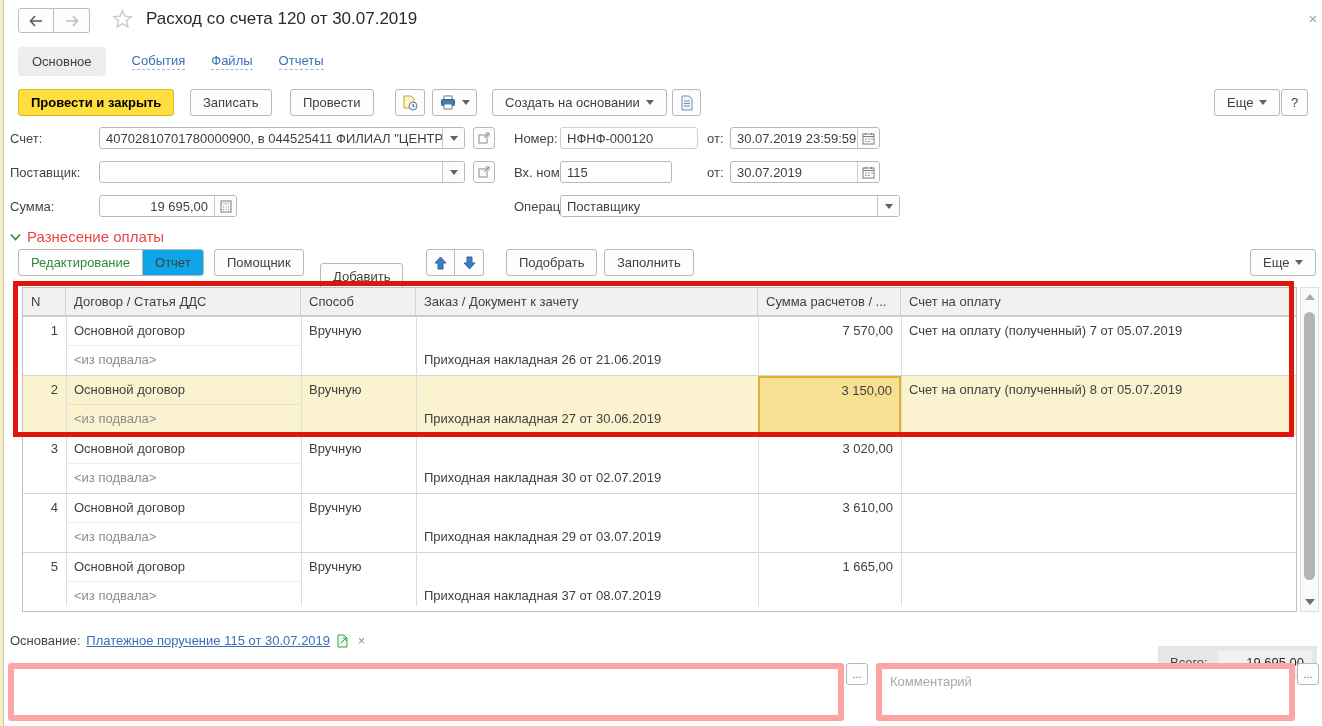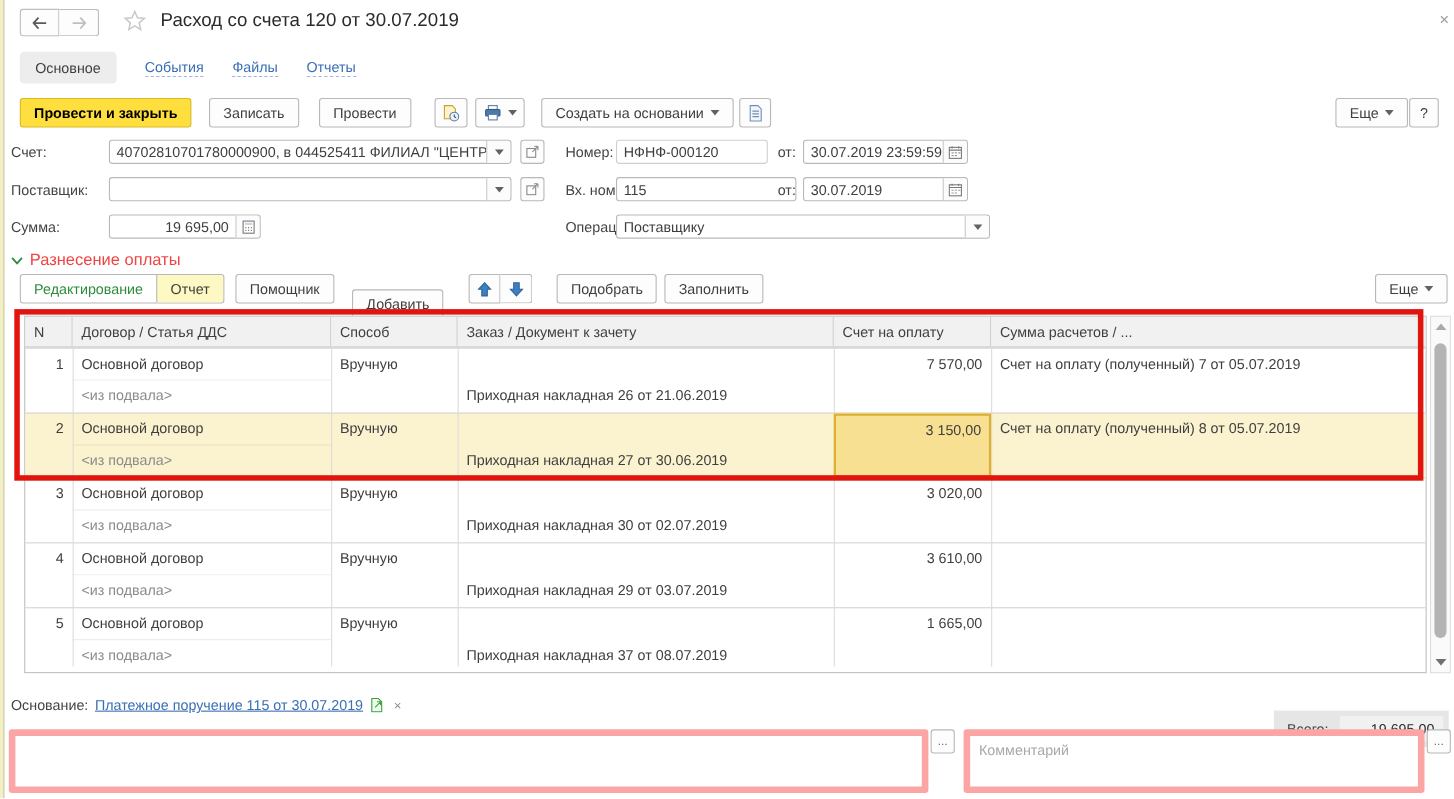--- a/index.html
+++ b/index.html
@@ -40,21 +40,21 @@
   .fseg { width:22px; height:100%; border-left:1px solid #C9C9C9; display:flex; align-items:center; justify-content:center; background:#FCFCFC; cursor:pointer; flex:none; }
   .sqbtn { position:absolute; width:22px; height:22px; background:#FDFDFD; border:1px solid #B8B8B8; border-radius:3px; display:flex; align-items:center; justify-content:center; cursor:pointer; }
 
   
   .section-title { position:absolute; left:10px; top:228px; display:flex; align-items:center; gap:6px; color:#ef4444; font-size:15px; cursor:pointer; }
 
   
   .segwrap { position:absolute; left:18px; top:249px; height:27px; display:flex; border:1px solid #B8B8B8; border-radius:3px; overflow:hidden; background:#fff; }
   .seg { display:flex; align-items:center; padding:0 12px; cursor:pointer; }
   .seg.green { color:#2E8B3A; }
-  .seg + .seg { border-left:1px solid #B8B8B8; background:#fef9c3; }
+  .seg + .seg { border-left:1px solid #B8B8B8; background:#0ea5e9; }
 
   .arrpair { position:absolute; top:249px; display:flex; }
   .arrbtn { width:29px; height:27px; background:#FDFDFD; border:1px solid #B8B8B8; display:flex; align-items:center; justify-content:center; cursor:pointer; }
   .arrbtn:first-child { border-radius:3px 0 0 3px; }
   .arrbtn:last-child { border-radius:0 3px 3px 0; border-left:none; }
 
   
   .ptable { position:absolute; left:22px; top:287px; width:1275px; height:325px; border:1px solid #C0C0C0; background:#fff; }
   .thead { display:grid; grid-template-columns:43px 235px 115px 342px 143px 1fr; height:28px; background:#F1F1F1; border-bottom:1px solid #C6C6C6; }
   .thead > div { padding:6px 8px 0 8px; white-space:nowrap; overflow:hidden; border-right:1px solid #D2D2D2; color:#3f3f3f; }
@@ -197,21 +197,21 @@
         <span class="caret"></span>
       </div>
   </div>
   <div class="sqbtn" style="left:473px; top:161px;">
     <svg width="12" height="12" viewBox="0 0 12 12">
         <rect x="1" y="3" width="8" height="8" fill="none" stroke="#8a8a8a"></rect>
         <path d="M6 6 L11 1 M11 1 H7.5 M11 1 V4.5" stroke="#8a8a8a" fill="none"></path>
       </svg>
   </div>
   <div class="flabel" style="left:514px; top:161px;">Вх. номер:</div>
-  <div class="field" style="left:560px; top:161px; width:164px;">
+  <div class="field" style="left:560px; top:161px; width:112px;">
     <div class="val">115</div>
   </div>
   <div class="flabel" style="left:707px; top:161px;">от:</div>
   <div class="field" style="left:730px; top:161px; width:150px;">
     <div class="val">30.07.2019</div>
     <div class="fseg">
       <svg width="13" height="13" viewBox="0 0 13 13">
           <rect x="1" y="2" width="11" height="10" fill="#fff" stroke="#7a7a7a"></rect>
           <path d="M1 4.5 H12" stroke="#7a7a7a"></path>
           <path d="M3.5 1 V3 M9.5 1 V3" stroke="#7a7a7a"></path>
@@ -270,22 +270,22 @@
     <span>Еще</span>
     <span class="caret"></span>
   </div>
 
   <div class="ptable">
     <div class="thead">
       <div>N</div>
       <div>Договор / Статья ДДС</div>
       <div>Способ</div>
       <div>Заказ / Документ к зачету</div>
+      <div>Сумма расчетов / ...</div>
       <div>Счет на оплату</div>
-      <div>Сумма расчетов / ...</div>
     </div>
 
     <div class="t-row">
       <div class="c-n">1</div>
       <div class="c-contract">Основной договор</div>
       <div class="c-sub">&lt;из подвала&gt;</div>
       <div class="c-method">Вручную</div>
       <div class="c-doc">Приходная накладная 26 от 21.06.2019</div>
       <div class="c-amount">7 570,00</div>
       <div class="c-invoice">Счет на оплату (полученный) 7 от 05.07.2019</div>

